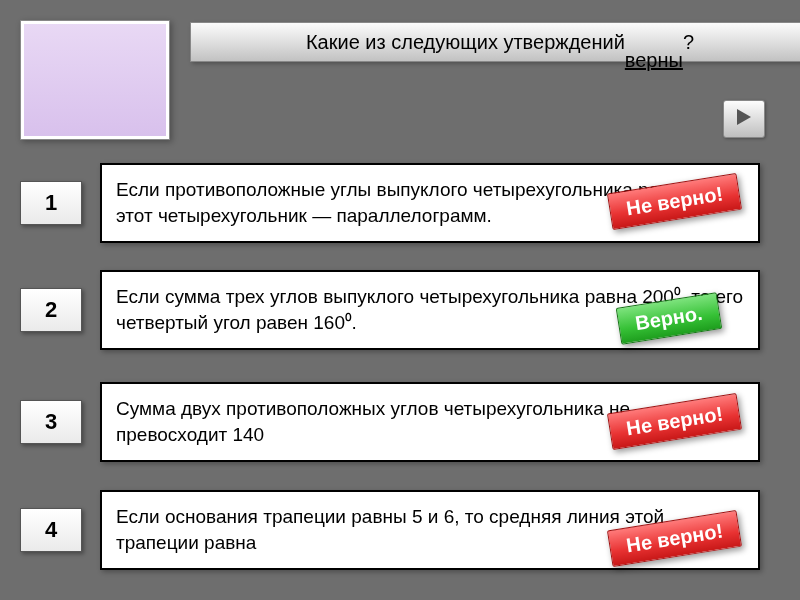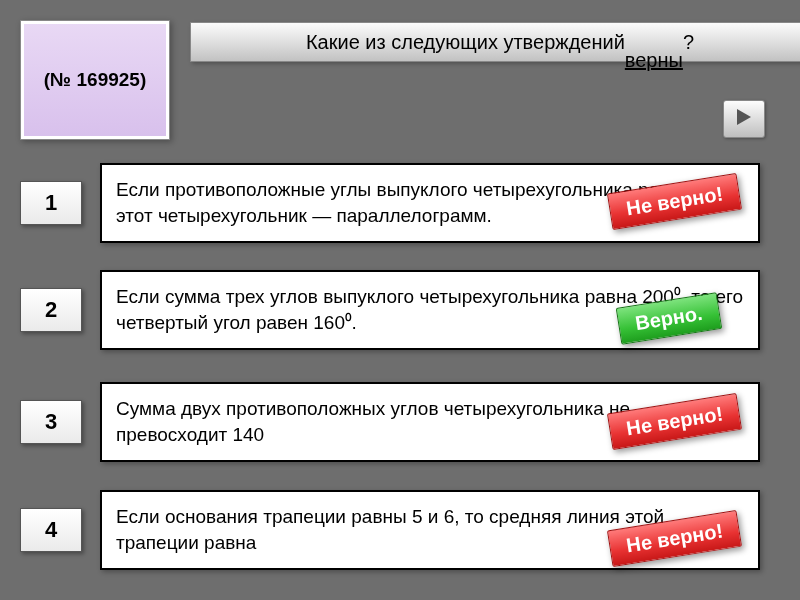--- a/index.html
+++ b/index.html
@@ -123,21 +123,20 @@
   }
   .stamp1 { right: 60px; top: 183px; }
   .stamp2 { right: 80px; top: 300px; }
   .stamp3 { right: 60px; top: 403px; }
   .stamp4 { right: 60px; top: 520px; }
 </style>
 </head>
 <body>
 
 <div class="task-box">
-  <div>(№ 169925)</div>
 </div>
 
 <div class="question-bar">
   <span>Какие из следующих утверждений </span>
   <span class="underline">верны</span>
   <span>?</span>
 </div>
 
 <div class="nav-arrow" title="next">
   <span>

